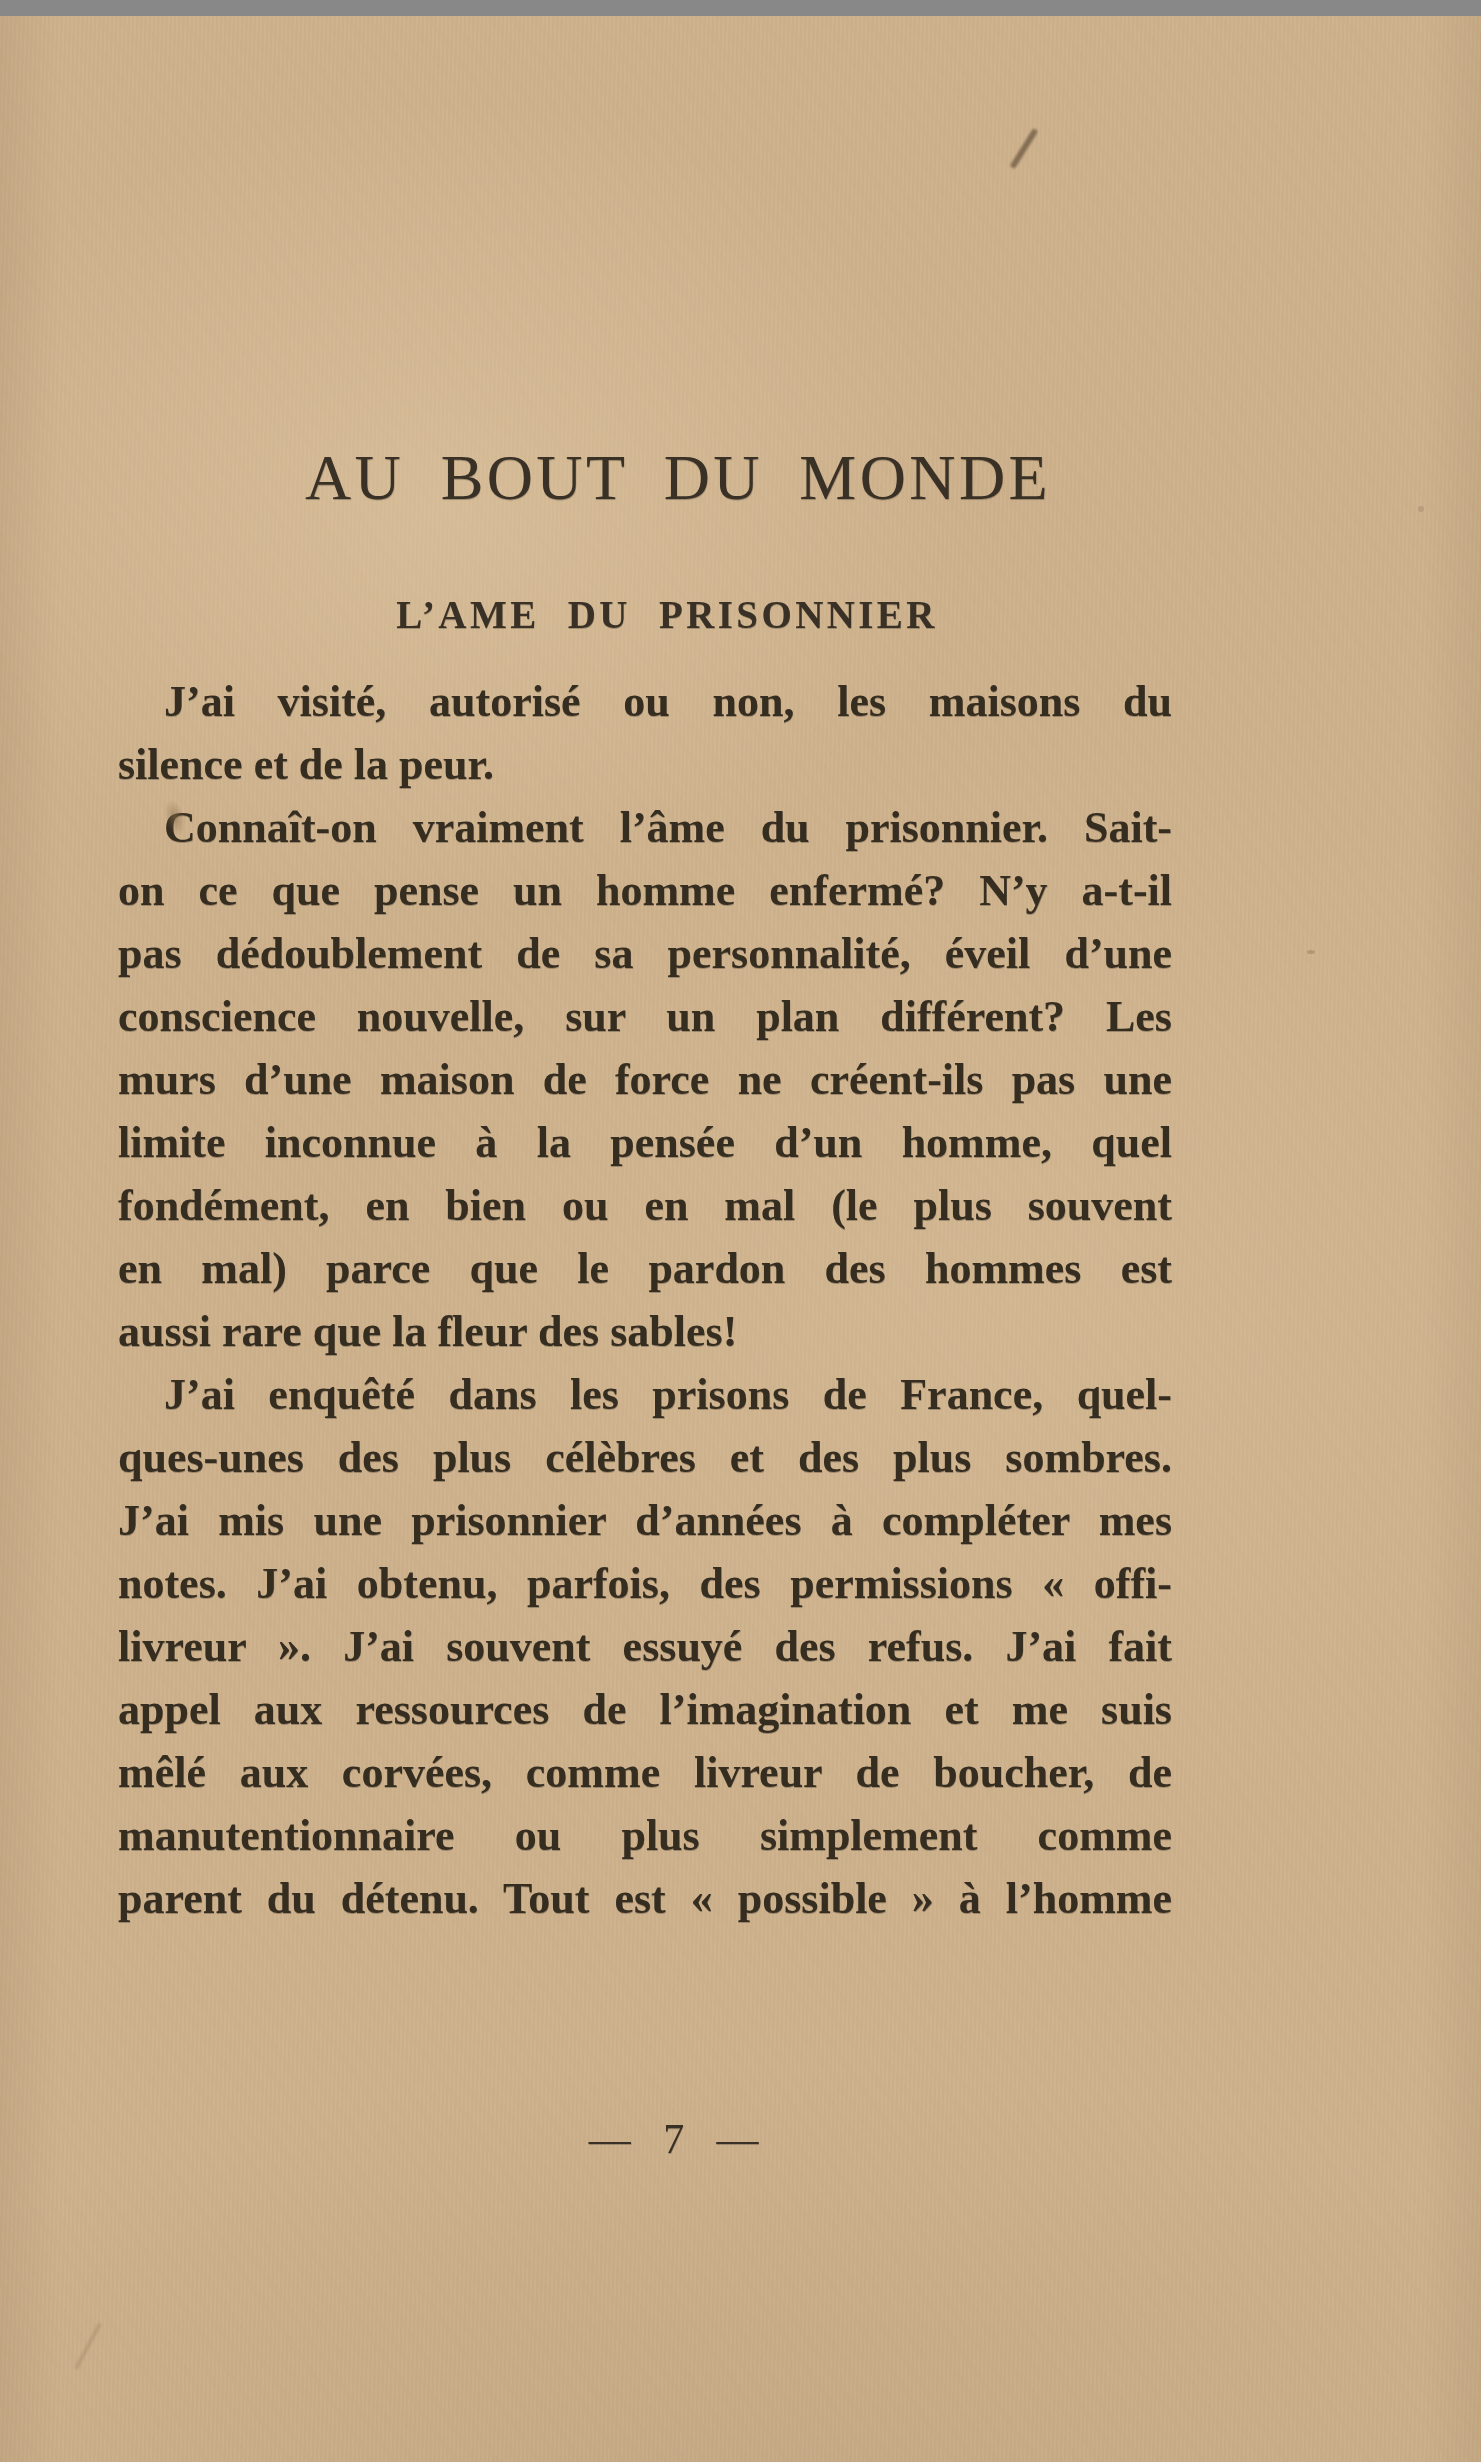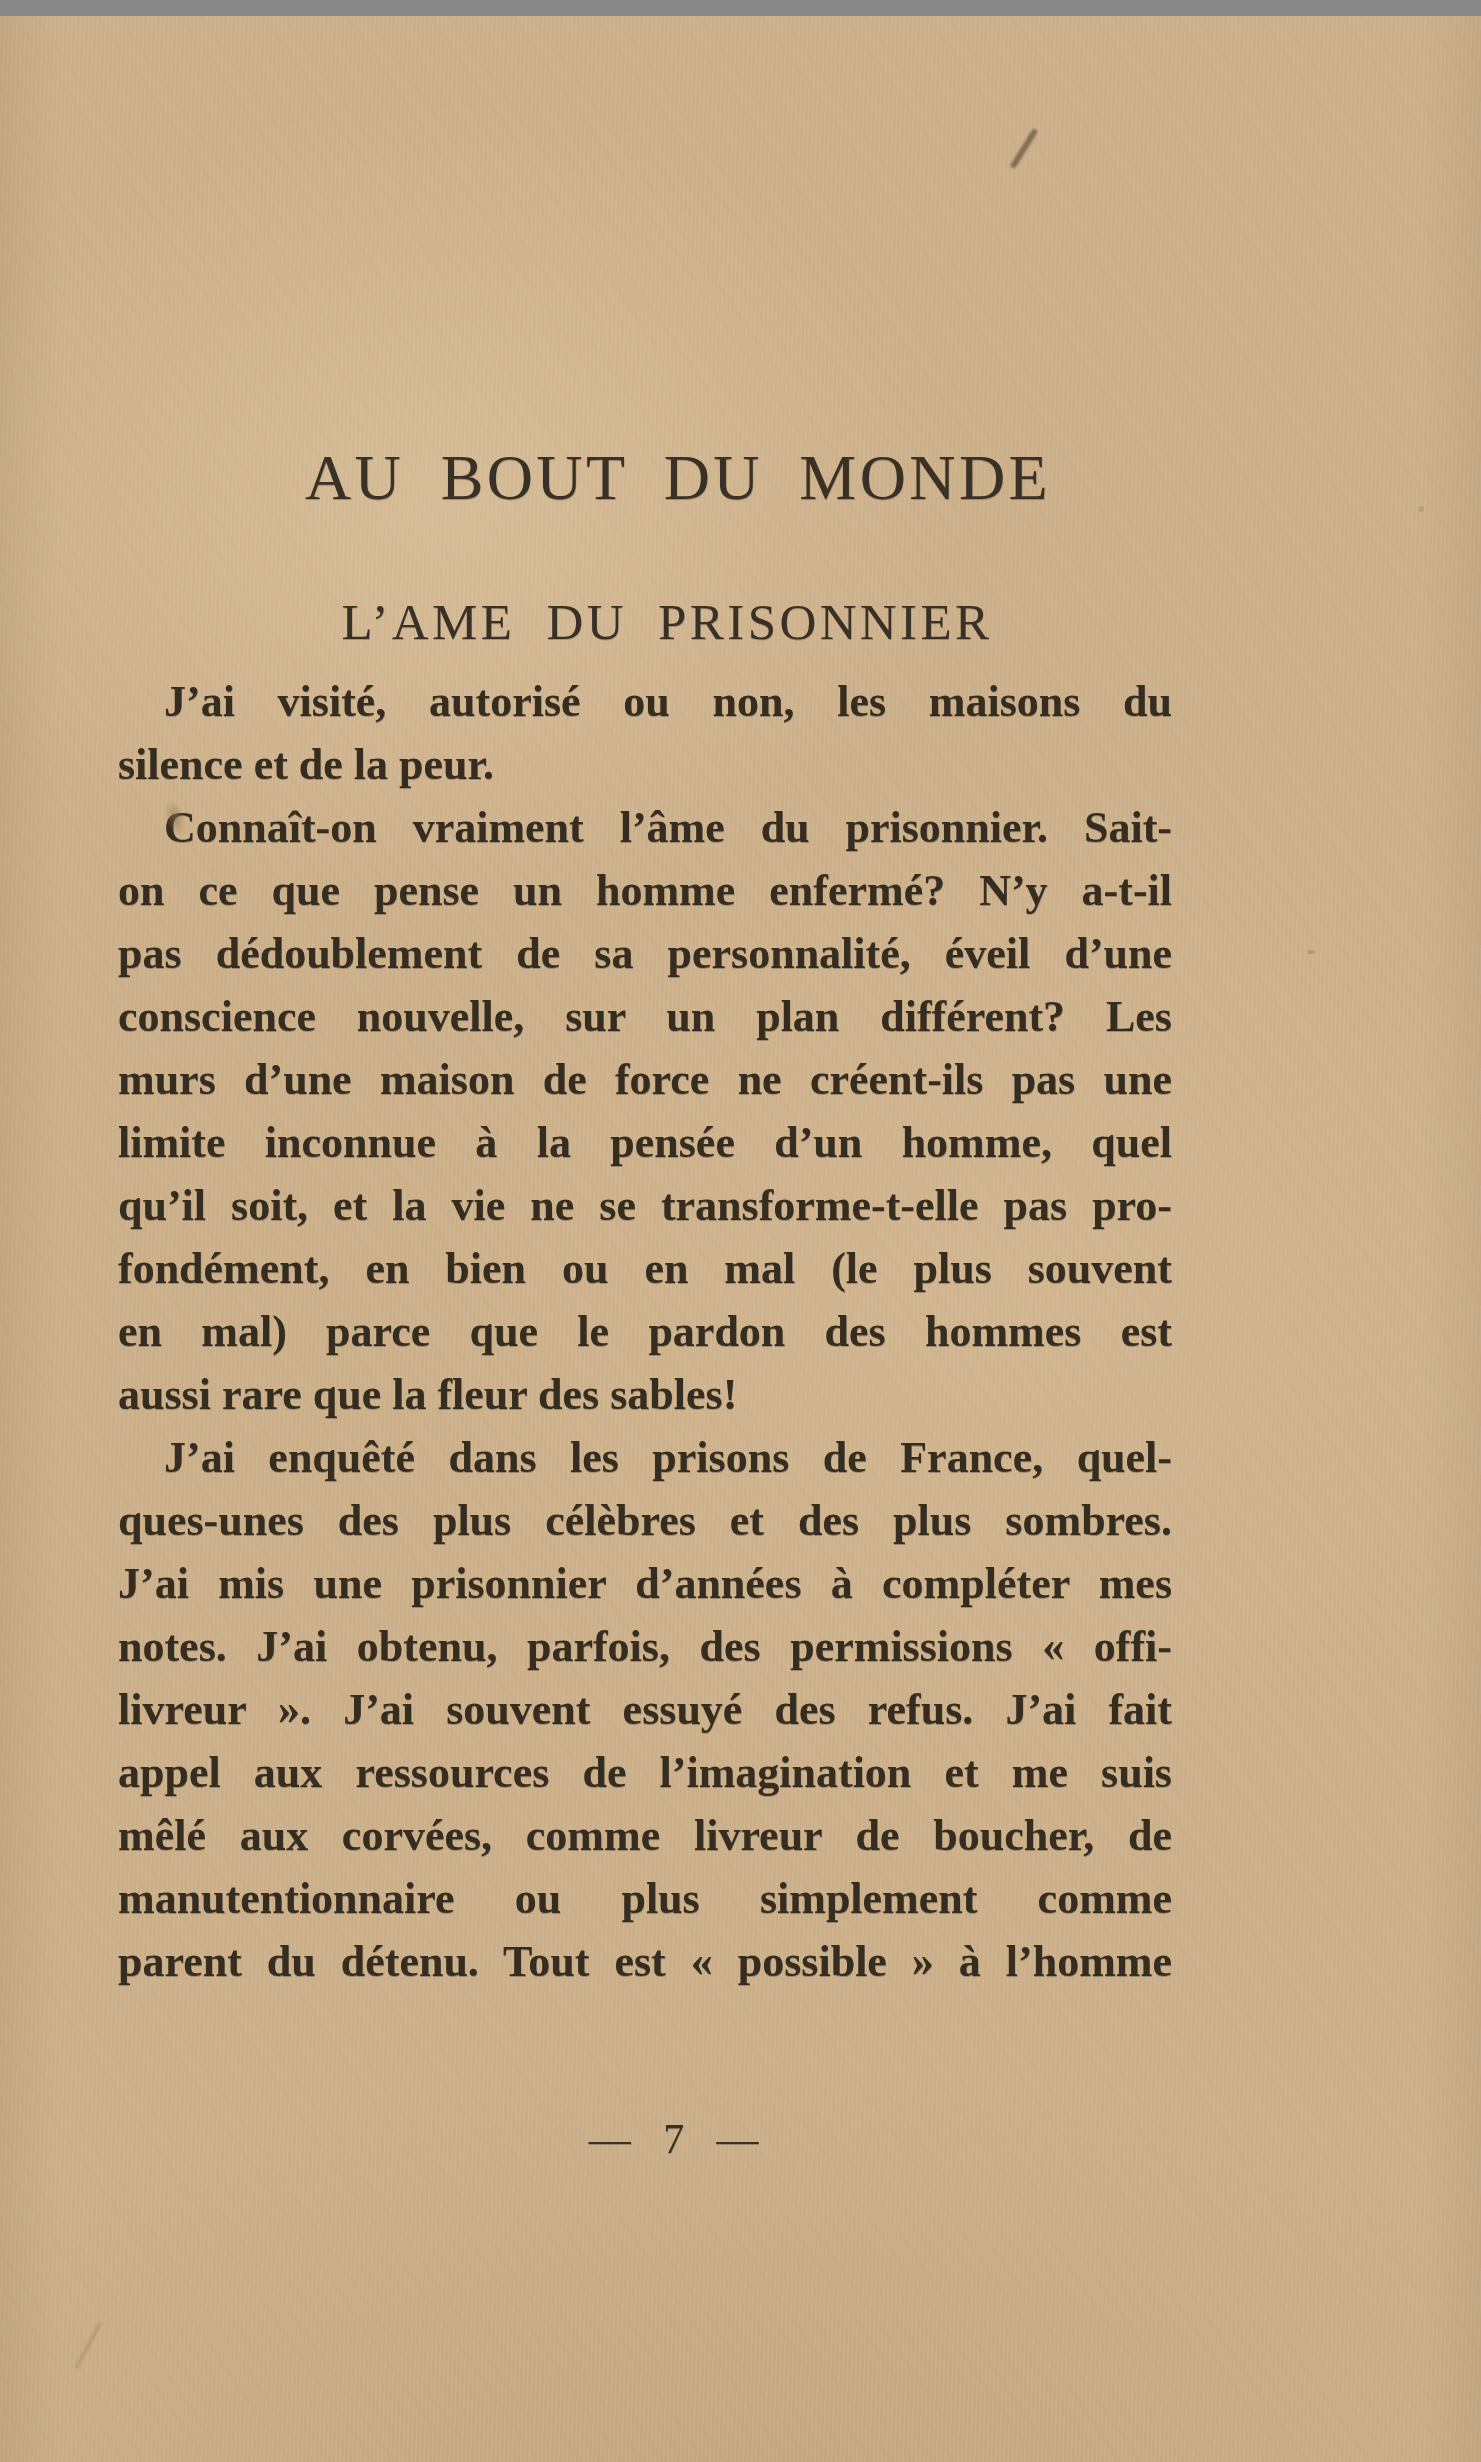--- a/index.html
+++ b/index.html
@@ -46,23 +46,23 @@
     text-shadow: 0.4px 0.7px 0.7px rgba(58,49,38,0.35);
     white-space: nowrap;
   }
 
   .subtitle {
     position: absolute;
     top: 578px;
     width: 100%;
     text-align: center;
     transform: translateX(22px);
-    font-size: 51px;
+    font-size: 39px;
     line-height: 1.1;
-    font-weight: 400;
+    font-weight: 700;
     letter-spacing: 3.4px;
     word-spacing: 15px;
     color: #3a3126;
     text-shadow: 0.3px 0.5px 0.6px rgba(58,49,38,0.3);
     white-space: nowrap;
   }
 
   .body-text {
     position: absolute;
     top: 654px;
@@ -156,21 +156,20 @@
 
     <div class="body-text">
         <div class="line indent">J’ai visité, autorisé ou non, les maisons du</div>
         <div class="line para-end">silence et de la peur.</div>
         <div class="line indent">Connaît-on vraiment l’âme du prisonnier. Sait-</div>
         <div class="line">on ce que pense un homme enfermé? N’y a-t-il</div>
         <div class="line">pas dédoublement de sa personnalité, éveil d’une</div>
         <div class="line">conscience nouvelle, sur un plan différent? Les</div>
         <div class="line">murs d’une maison de force ne créent-ils pas une</div>
         <div class="line">limite inconnue à la pensée d’un homme, quel</div>
-        <div class="line">qu’il soit, et la vie ne se transforme-t-elle pas pro-</div>
         <div class="line">fondément, en bien ou en mal (le plus souvent</div>
         <div class="line">en mal) parce que le pardon des hommes est</div>
         <div class="line para-end">aussi rare que la fleur des sables!</div>
         <div class="line indent">J’ai enquêté dans les prisons de France, quel-</div>
         <div class="line">ques-unes des plus célèbres et des plus sombres.</div>
         <div class="line">J’ai mis une prisonnier d’années à compléter mes</div>
         <div class="line">notes. J’ai obtenu, parfois, des permissions « offi-</div>
         <div class="line">livreur ». J’ai souvent essuyé des refus. J’ai fait</div>
         <div class="line">appel aux ressources de l’imagination et me suis</div>
         <div class="line">mêlé aux corvées, comme livreur de boucher, de</div>

